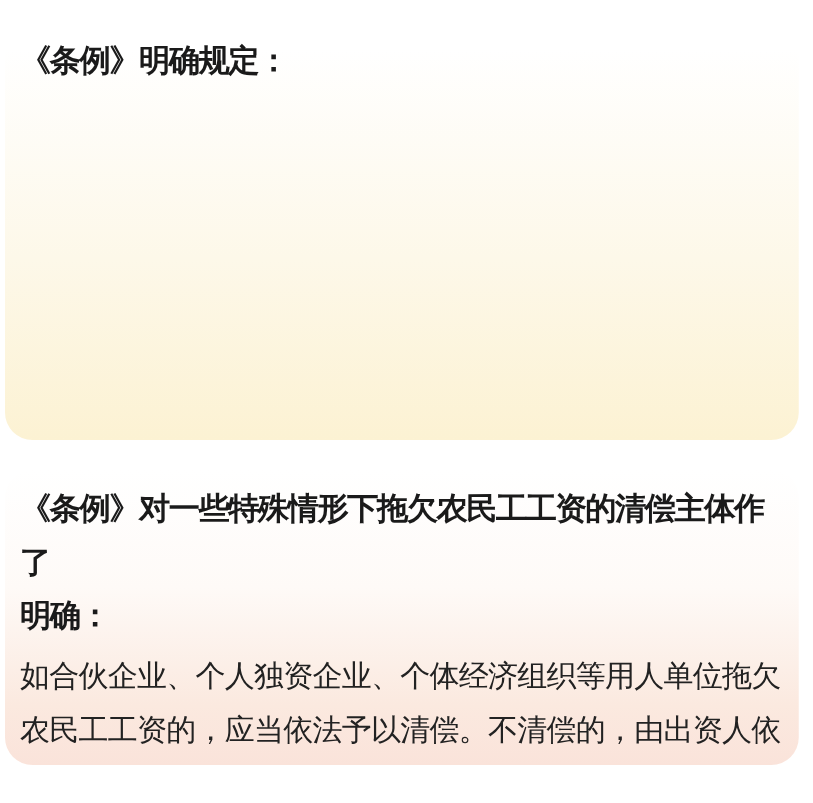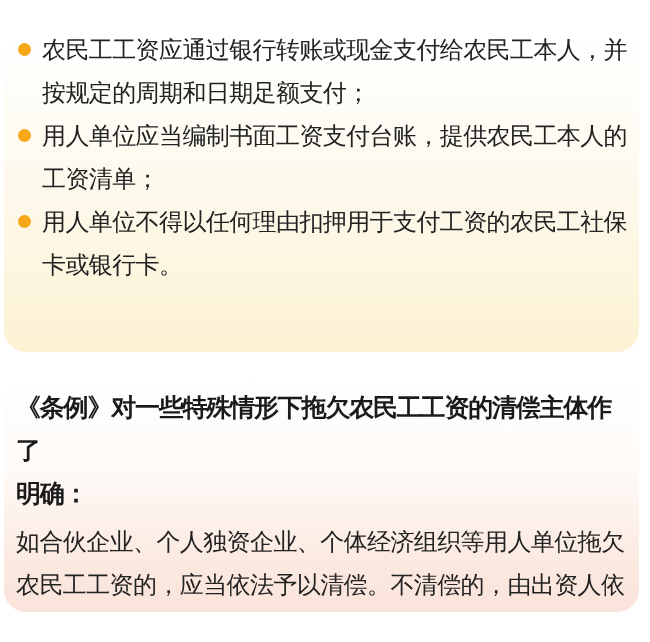--- a/index.html
+++ b/index.html
@@ -72,37 +72,21 @@
   }
   p.paragraph {
     margin: 5px 0 0 2px;
   }
 </style>
 </head>
 <body>
 
 <div class="card card-regulation">
   <div class="inner">
-    <ul class="bullet-list">
-      <li>
-        <span class="dot"></span>
-        <span class="body-text">农民工工资应通过银行转账或现金支付给农民工本人，并
-按规定的周期和日期足额支付；</span>
-      </li>
-      <li>
-        <span class="dot"></span>
-        <span class="body-text">用人单位应当编制书面工资支付台账，提供农民工本人的
-工资清单；</span>
-      </li>
-      <li>
-        <span class="dot"></span>
-        <span class="body-text">用人单位不得以任何理由扣押用于支付工资的农民工社保
-卡或银行卡。</span>
-      </li>
-    </ul>
+    <h1 class="heading">《条例》明确规定：</h1>
   </div>
 </div>
 
 <div class="card card-liability">
   <div class="inner">
     <h1 class="heading">《条例》对一些特殊情形下拖欠农民工工资的清偿主体作了
 明确：</h1>
     <p class="paragraph body-text">如合伙企业、个人独资企业、个体经济组织等用人单位拖欠
 农民工工资的，应当依法予以清偿。不清偿的，由出资人依
 法清偿。</p>

